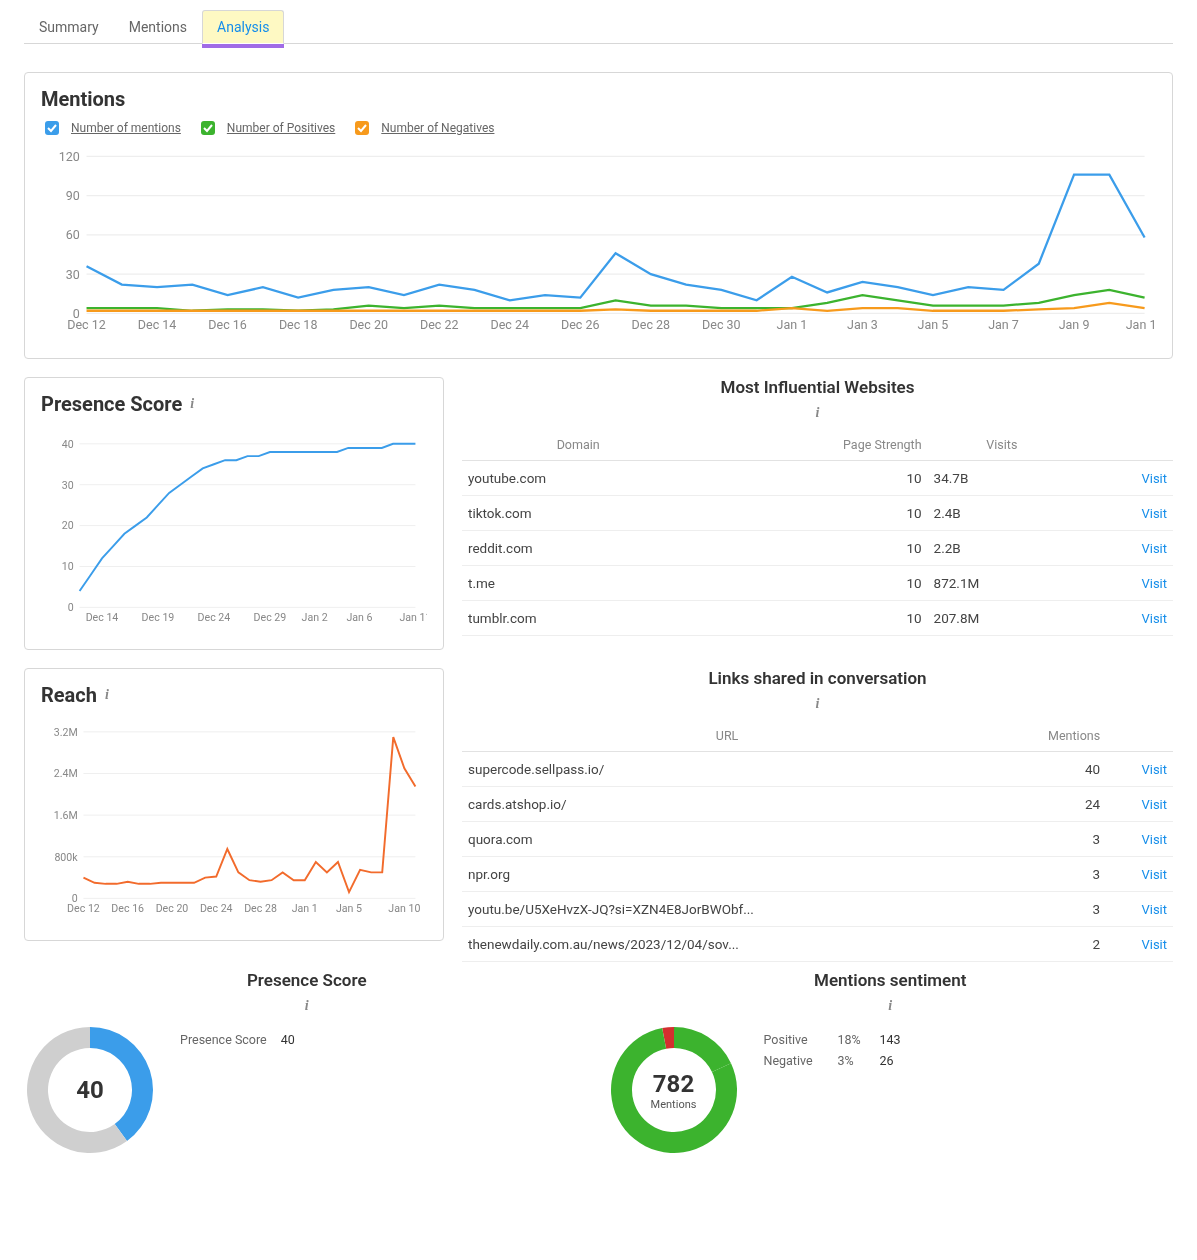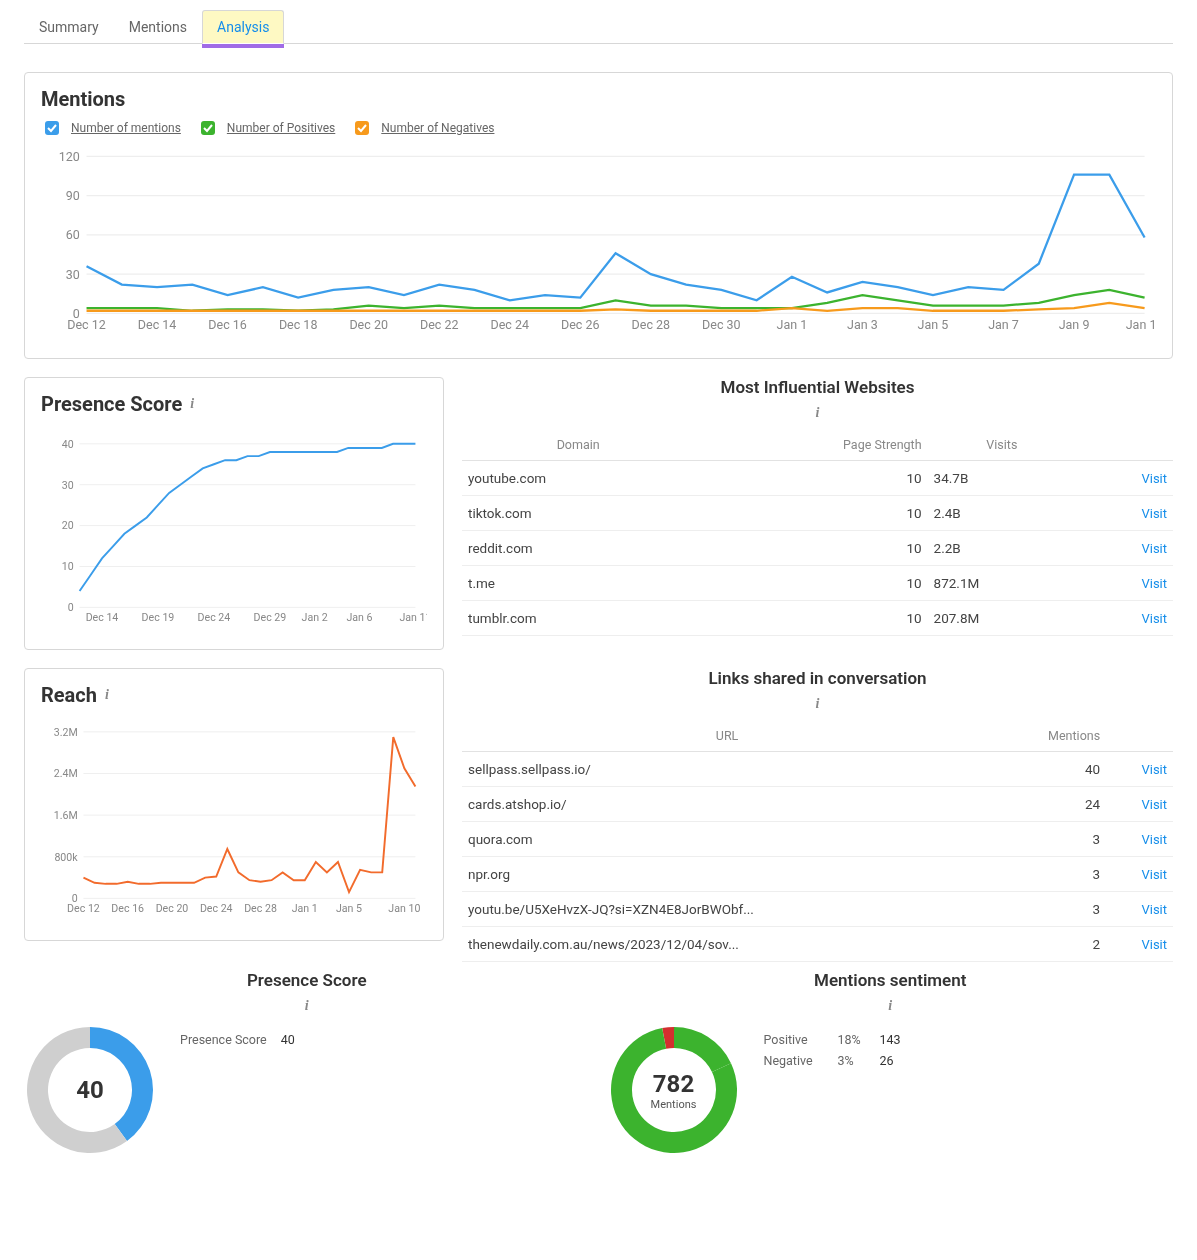--- a/index.html
+++ b/index.html
@@ -227,21 +227,21 @@
     <table class="table">
       <thead>
           <tr>
         <th>URL</th>
         <th class="right">Mentions</th>
         <th></th>
       </tr>
         </thead>
       <tbody id="links-body">
           <tr>
-    <td>sellpass.sellpass.io/</td>
+    <td>supercode.sellpass.io/</td>
     <td class="right">40</td>
     <td class="right"><a class="visit-link">Visit</a></td>
           </tr>
           <tr>
     <td>cards.atshop.io/</td>
     <td class="right">24</td>
     <td class="right"><a class="visit-link">Visit</a></td>
           </tr>
           <tr>
     <td>quora.com</td>

